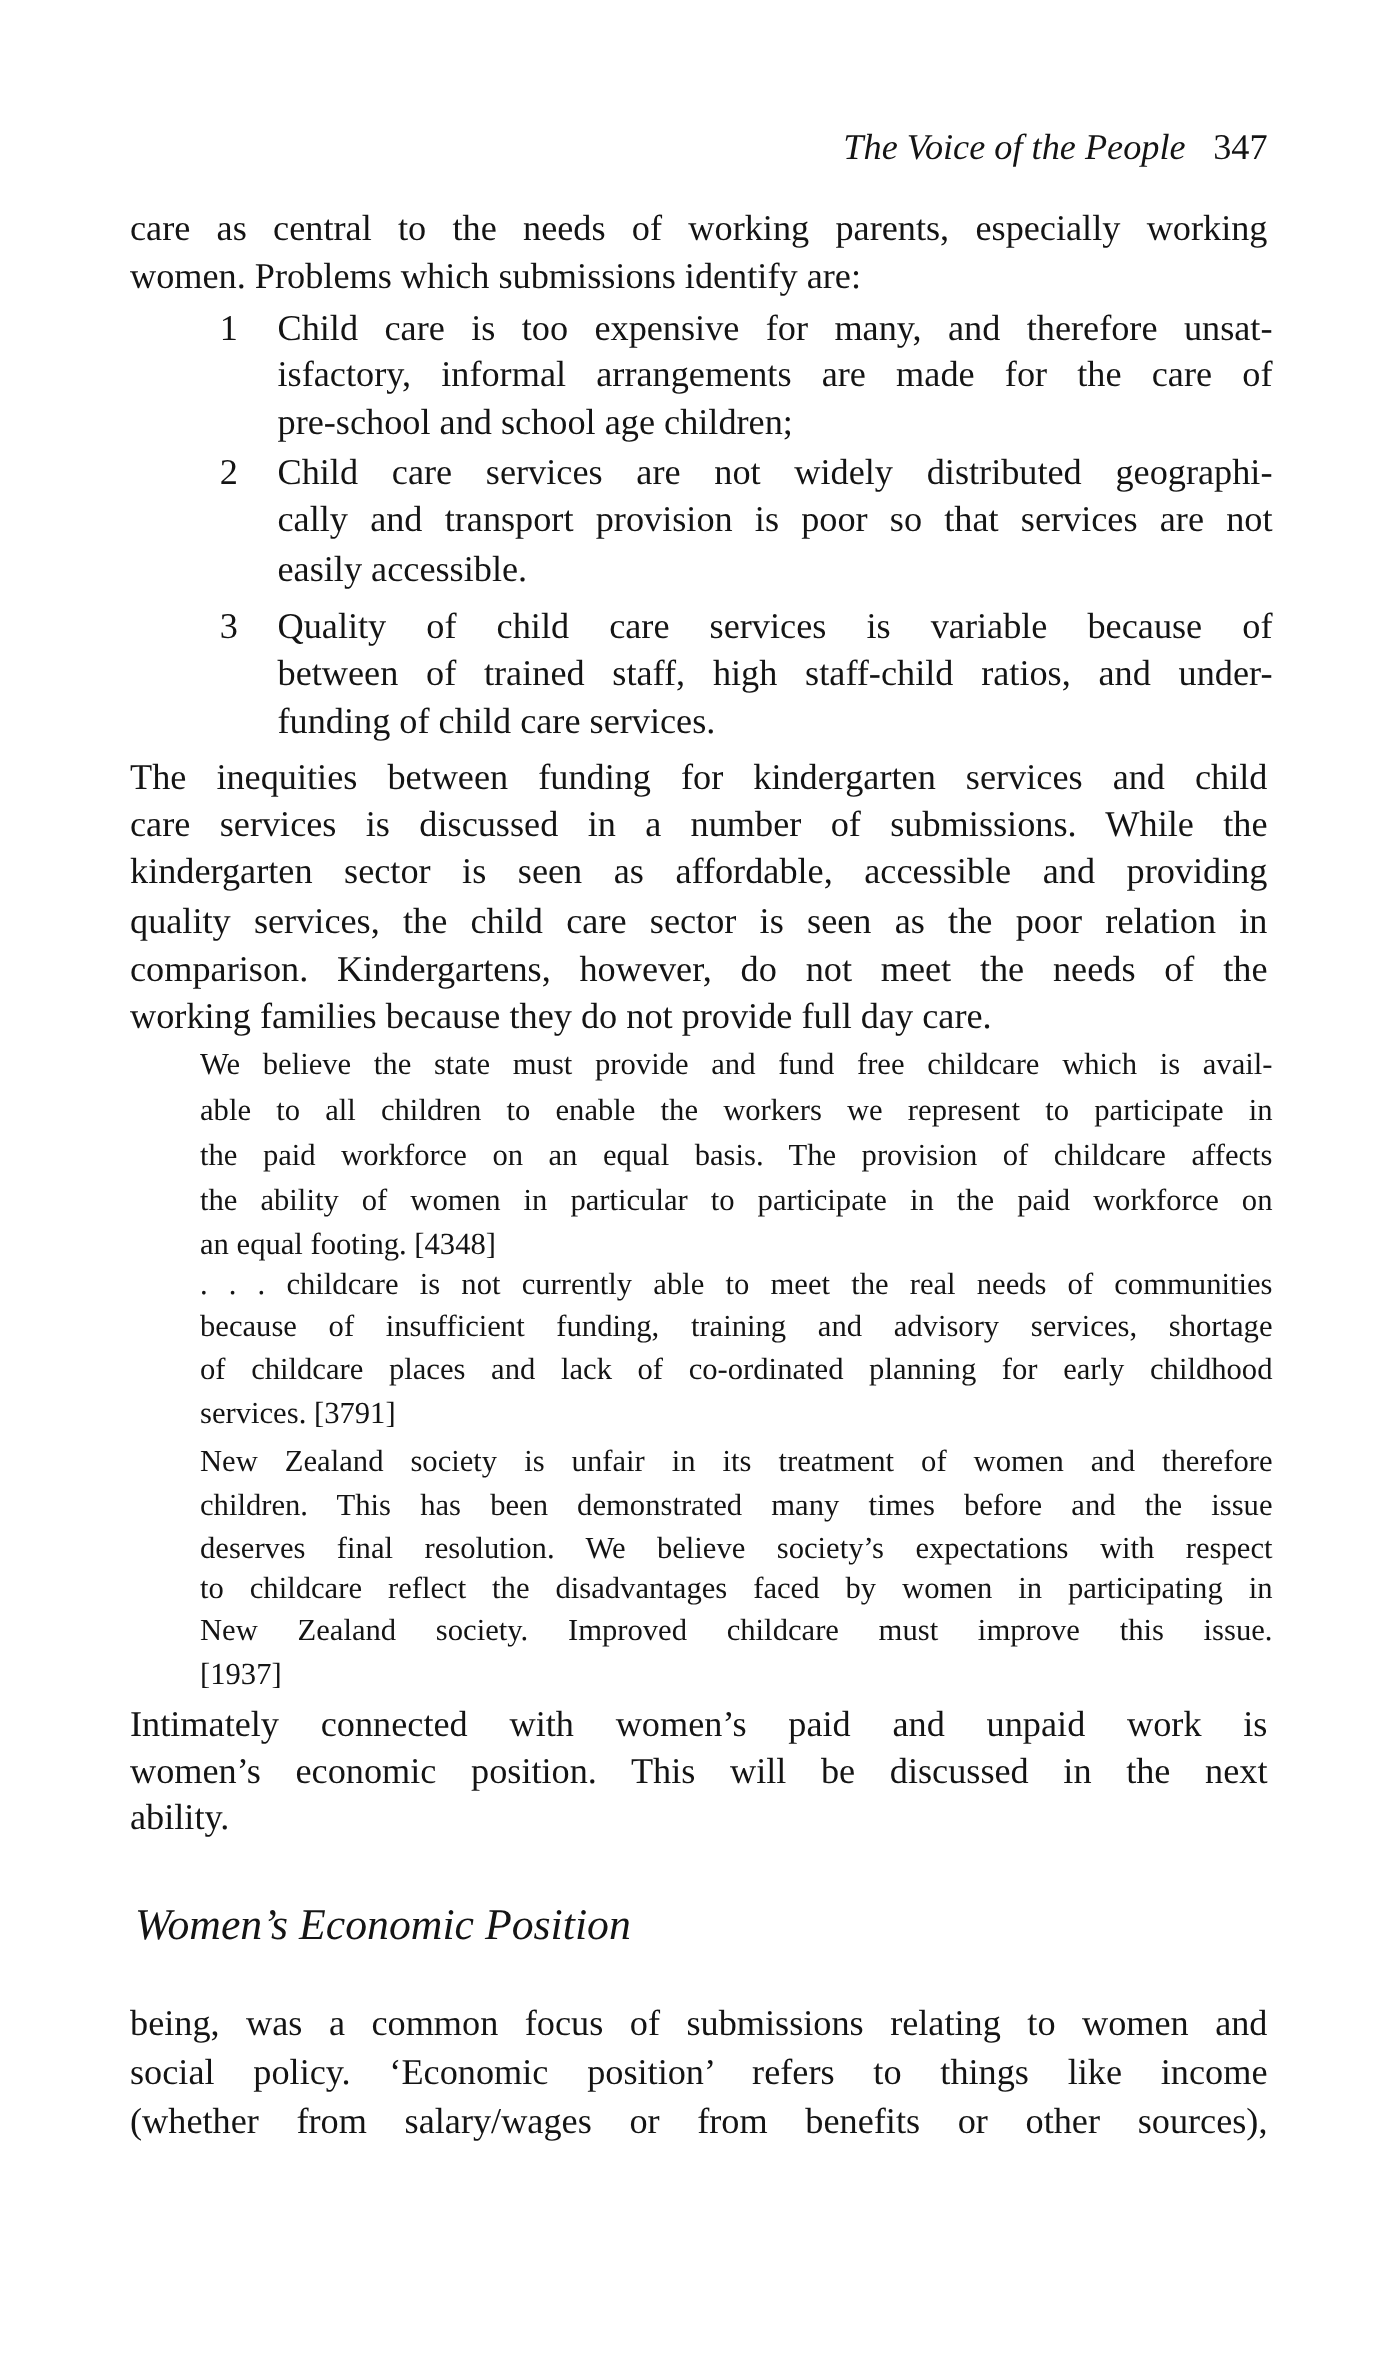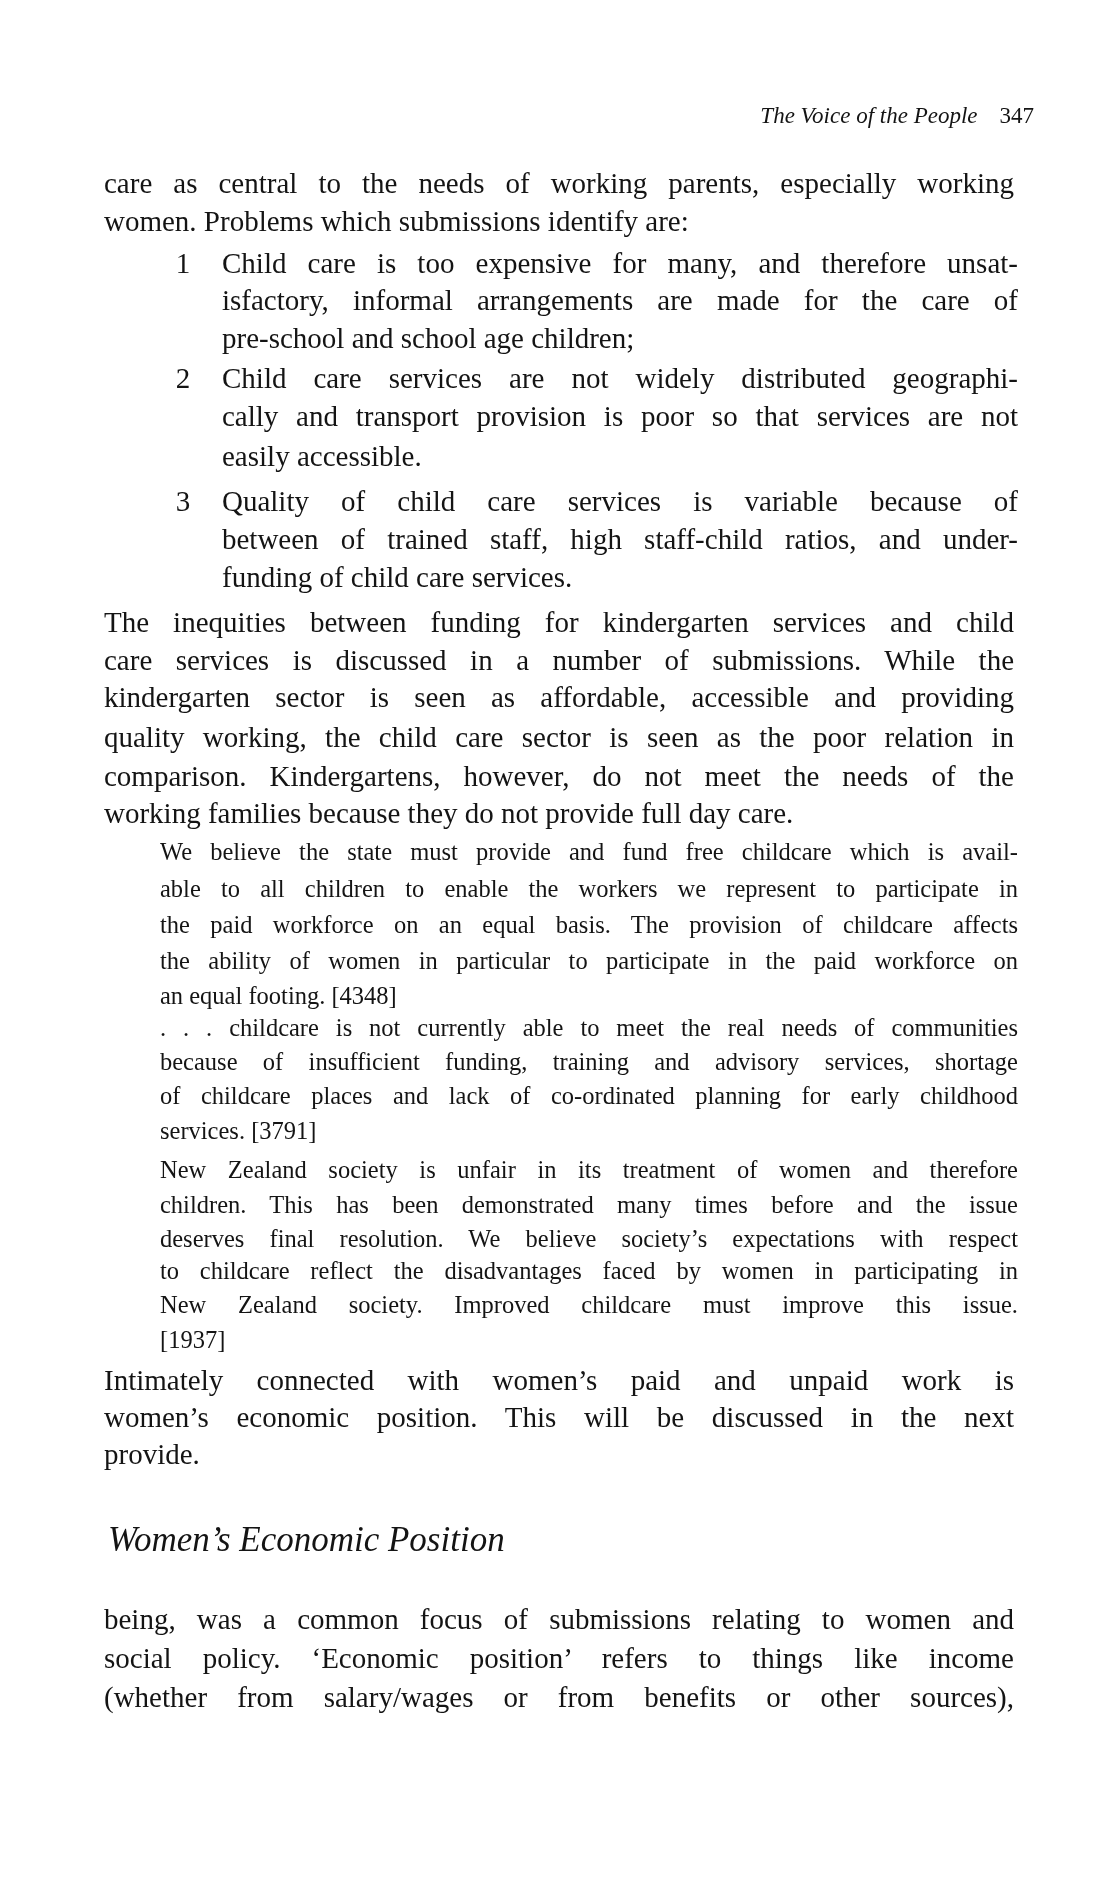--- a/index.html
+++ b/index.html
@@ -5,21 +5,21 @@
   html, body { margin: 0; padding: 0; background: #ffffff; }
   body { width: 1114px; height: 1884px; position: relative; overflow: hidden; color: #141414; }
   .page { position: absolute; left: 0; top: 0; width: 1114px; height: 1884px; background: #ffffff; }
   .ln { position: absolute; white-space: nowrap; line-height: 1; font-family: "Liberation Serif", "DejaVu Serif", serif; }
   .body { left: 104px; width: 910px; font-size: 29px; }
   .item { left: 222px; width: 796px; font-size: 29px; }
   .num { left: 168px; width: 30px; font-size: 29px; text-align: center; }
   .quote { left: 160px; width: 858px; font-size: 24.5px; }
   .j { text-align: justify; text-align-last: justify; }
   .l { text-align: left; }
-  .running-head { right: 80px; font-size: 23px; }
+  .running-head { right: 100px; font-size: 29px; }
   .running-head .title { font-style: italic; }
   .running-head .pnum { margin-left: 22px; }
   .heading { left: 108px; font-size: 35px; font-style: italic; }
 </style>
 </head>
 <body>
 
 <div class="page">
 
   <div class="ln running-head" style="top:104px;">
@@ -40,21 +40,21 @@
   <div class="ln item l" style="top:442px;">easily accessible.</div>
 
   <div class="ln num" style="top:487px;">3</div>
   <div class="ln item j" style="top:487px;">Quality of child care services is variable because of</div>
   <div class="ln item j" style="top:525px;">between of trained staff, high staff-child ratios, and under-</div>
   <div class="ln item l" style="top:563px;">funding of child care services.</div>
 
   <div class="ln body j" style="top:608px;">The inequities between funding for kindergarten services and child</div>
   <div class="ln body j" style="top:646px;">care services is discussed in a number of submissions. While the</div>
   <div class="ln body j" style="top:683px;">kindergarten sector is seen as affordable, accessible and providing</div>
-  <div class="ln body j" style="top:723px;">quality working, the child care sector is seen as the poor relation in</div>
+  <div class="ln body j" style="top:723px;">quality services, the child care sector is seen as the poor relation in</div>
   <div class="ln body j" style="top:762px;">comparison. Kindergartens, however, do not meet the needs of the</div>
   <div class="ln body l" style="top:799px;">working families because they do not provide full day care.</div>
 
   <div class="ln quote j" style="top:840px;">We believe the state must provide and fund free childcare which is avail-</div>
   <div class="ln quote j" style="top:877px;">able to all children to enable the workers we represent to participate in</div>
   <div class="ln quote j" style="top:913px;">the paid workforce on an equal basis. The provision of childcare affects</div>
   <div class="ln quote j" style="top:949px;">the ability of women in particular to participate in the paid workforce on</div>
   <div class="ln quote l" style="top:984px;">an equal footing. [4348]</div>
 
   <div class="ln quote j" style="top:1016px;">. . . childcare is not currently able to meet the real needs of communities</div>
@@ -64,21 +64,21 @@
 
   <div class="ln quote j" style="top:1158px;">New Zealand society is unfair in its treatment of women and therefore</div>
   <div class="ln quote j" style="top:1193px;">children. This has been demonstrated many times before and the issue</div>
   <div class="ln quote j" style="top:1227px;">deserves final resolution. We believe society’s expectations with respect</div>
   <div class="ln quote j" style="top:1259px;">to childcare reflect the disadvantages faced by women in participating in</div>
   <div class="ln quote j" style="top:1293px;">New Zealand society. Improved childcare must improve this issue.</div>
   <div class="ln quote l" style="top:1328px;">[1937]</div>
 
   <div class="ln body j" style="top:1366px;">Intimately connected with women’s paid and unpaid work is</div>
   <div class="ln body j" style="top:1403px;">women’s economic position. This will be discussed in the next</div>
-  <div class="ln body l" style="top:1440px;">provide.</div>
+  <div class="ln body l" style="top:1440px;">ability.</div>
 
   <div class="ln heading" style="top:1522px;">Women’s Economic Position</div>
 
   <div class="ln body j" style="top:1605px;">being, was a common focus of submissions relating to women and</div>
   <div class="ln body j" style="top:1644px;">social policy. ‘Economic position’ refers to things like income</div>
   <div class="ln body j" style="top:1683px;">(whether from salary/wages or from benefits or other sources),</div>
 
 </div>
 
 </body></html>

